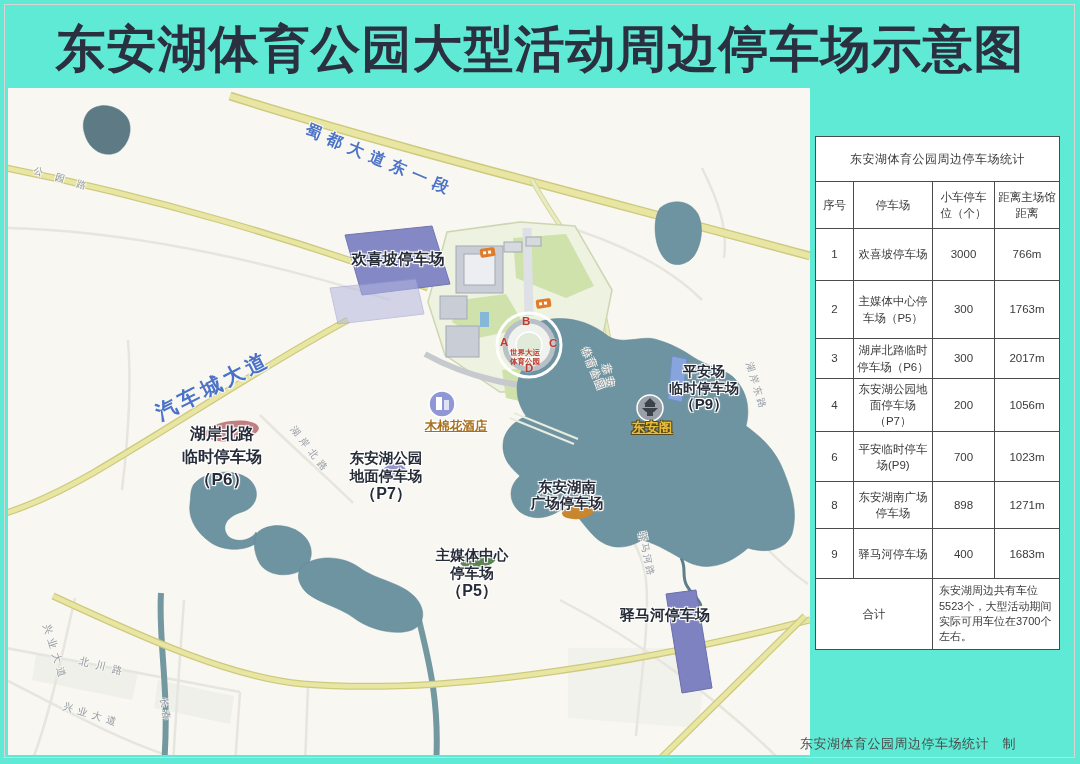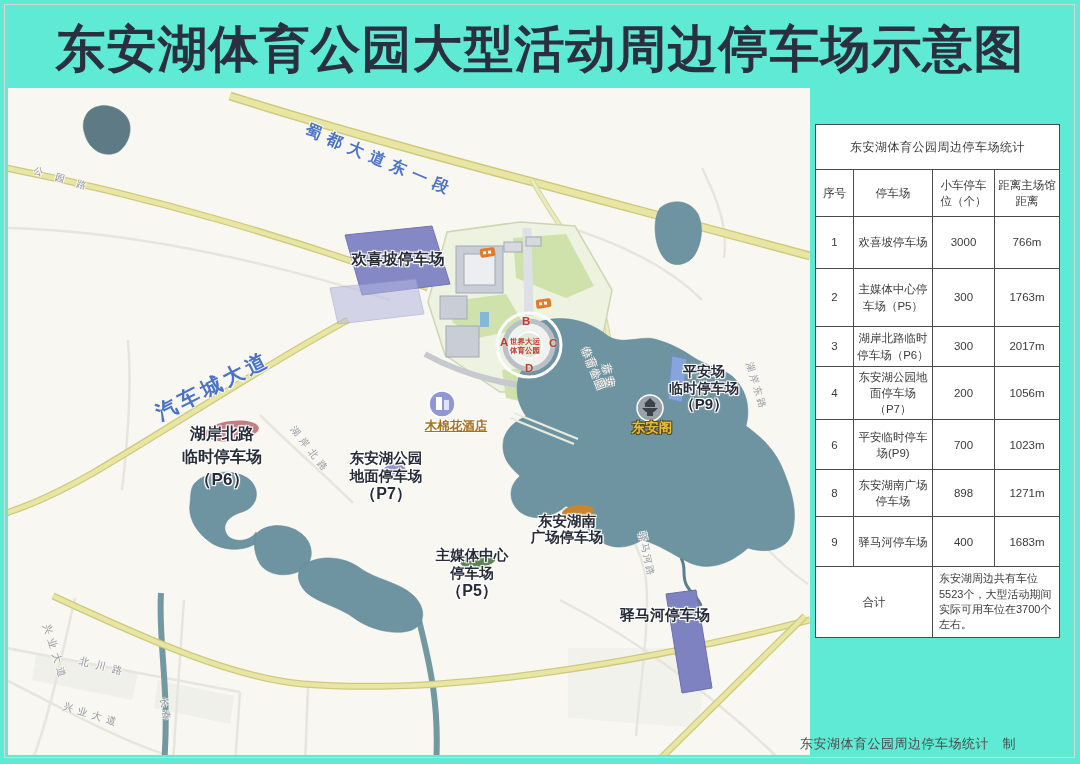--- a/index.html
+++ b/index.html
@@ -13,26 +13,26 @@
   .lbl { position:absolute; text-align:center; white-space:nowrap; }
   .road-blue { color:#4a72c8; font-weight:bold;
                text-shadow:-1px -1px 0 #f8f7f2,1px -1px 0 #f8f7f2,-1px 1px 0 #f8f7f2,1px 1px 0 #f8f7f2; }
   .road-gray { color:#8f979f; font-size:9.5px;
                text-shadow:-1px -1px 0 #f8f7f2,1px -1px 0 #f8f7f2,-1px 1px 0 #f8f7f2,1px 1px 0 #f8f7f2; }
   .lot { color:#262b38; font-weight:bold;
          text-shadow:-1px -1px 0 #fff,1px -1px 0 #fff,-1px 1px 0 #fff,1px 1px 0 #fff,0 0 3px #fff; }
   .poi-hotel { color:#a8701f; font-weight:bold; font-size:12.5px;
          text-shadow:-1px -1px 0 #fff,1px -1px 0 #fff,-1px 1px 0 #fff,1px 1px 0 #fff; }
   .poi-gold { color:#e6bd3e; font-weight:bold; font-size:13.5px;
-         text-shadow:-1px -1px 0 #5a4a16,1px -1px 0 #5a4a16,-1px 1px 0 #5a4a16,1px 1px 0 #5a4a16; }
+         text-shadow:-1px -1px 0 #5a4a16,1px -1px 0 #5a4a16,-1px 1px 0 #5a4a16,1px 1px 0 #5a4a16;text-decoration:underline; }
   .stadium-core { color:#c03a2e; font-weight:bold; font-size:7.5px; line-height:8.5px; }
   .gate { position:absolute; color:#c03a2e; font-weight:bold; font-size:11.5px;
           text-shadow:0 0 2px #eef1ea; }
   
-  .stat-table { position:absolute; left:815px; top:124px; width:244px; border-collapse:collapse;
+  .stat-table { position:absolute; left:815px; top:136px; width:244px; border-collapse:collapse;
                 background:#fff; color:#3a3a3a; font-size:11.5px; table-layout:fixed;padding-left:32px; }
   .stat-table td, .stat-table th { border:1px solid #4b4b4b; text-align:center; vertical-align:middle;
                 padding:2px 3px; line-height:1.4; font-weight:normal; }
   .stat-table .ttl { height:45px; font-size:12px; letter-spacing:0.5px; }
   .stat-table .note { font-size:11px; text-align:left; padding:4px 6px; }
   .credit { position:absolute; left:800px; top:735px; width:260px; font-size:13px; color:#4c4c4c; letter-spacing:0.5px; }
 </style>
 </head>
 <body>
 
@@ -196,35 +196,35 @@
     <div class="lbl lot" style="left:303px; top:362px; width:150px; font-size:14.5px; line-height:17.5px;">
       <div>东安湖公园</div>
       <div>地面停车场</div>
       <div style="font-size:16px;">（P7）</div>
     </div>
     <div class="lbl lot" style="left:389px; top:459px; width:150px; font-size:14.5px; line-height:17.5px;">
       <div>主媒体中心</div>
       <div>停车场</div>
       <div style="font-size:16px;">（P5）</div>
     </div>
-    <div class="lbl lot" style="left:484px; top:426px; width:150px; font-size:14.5px; line-height:15.5px;">
+    <div class="lbl lot" style="left:484px; top:392px; width:150px; font-size:14.5px; line-height:15.5px;">
       <div>东安湖南</div>
       <div>广场停车场</div>
     </div>
     <div class="lbl lot" style="left:631px; top:275px; width:130px; font-size:14px; line-height:16.5px;">
       <div>平安场</div>
       <div>临时停车场</div>
       <div style="font-size:15px;text-align:center;">（P9）</div>
     </div>
     <div class="lbl lot" style="left:577px; top:518px; width:160px; font-size:15px;">驿马河停车场</div>
 
     <div class="lbl poi-hotel" style="left:398px; top:330px; width:100px;text-decoration:underline;">木棉花酒店</div>
     <div class="lbl poi-gold" style="left:604px; top:331px; width:80px;">东安阁</div>
 
-    <div class="lbl stadium-core" style="left:492px; top:250px; width:50px;">
+    <div class="lbl stadium-core" style="left:492px; top:261px; width:50px;">
       <div>世界大运</div>
       <div>体育公园</div>
     </div>
     <div class="gate" style="left:492px; top:248px;">A</div>
     <div class="gate" style="left:514px; top:227px;">B</div>
     <div class="gate" style="left:541px; top:249px;">C</div>
     <div class="gate" style="left:517px; top:274px;">D</div>
   </div>
 
   <table class="stat-table">

